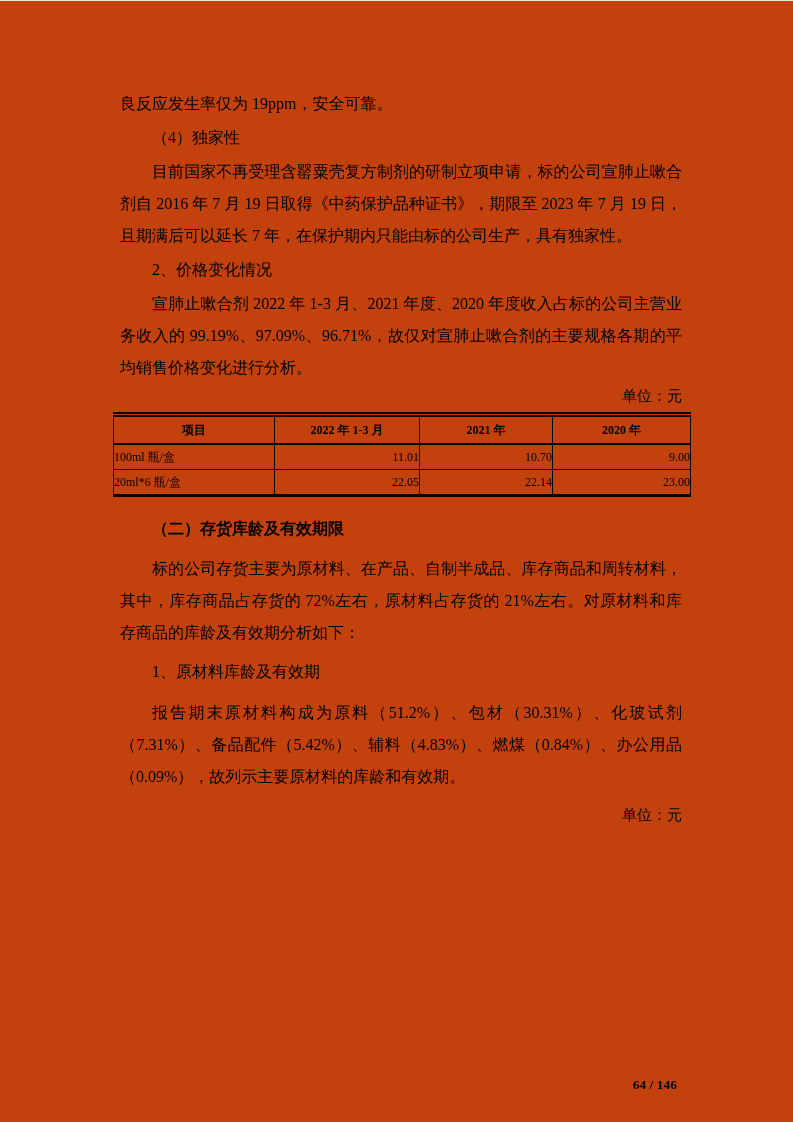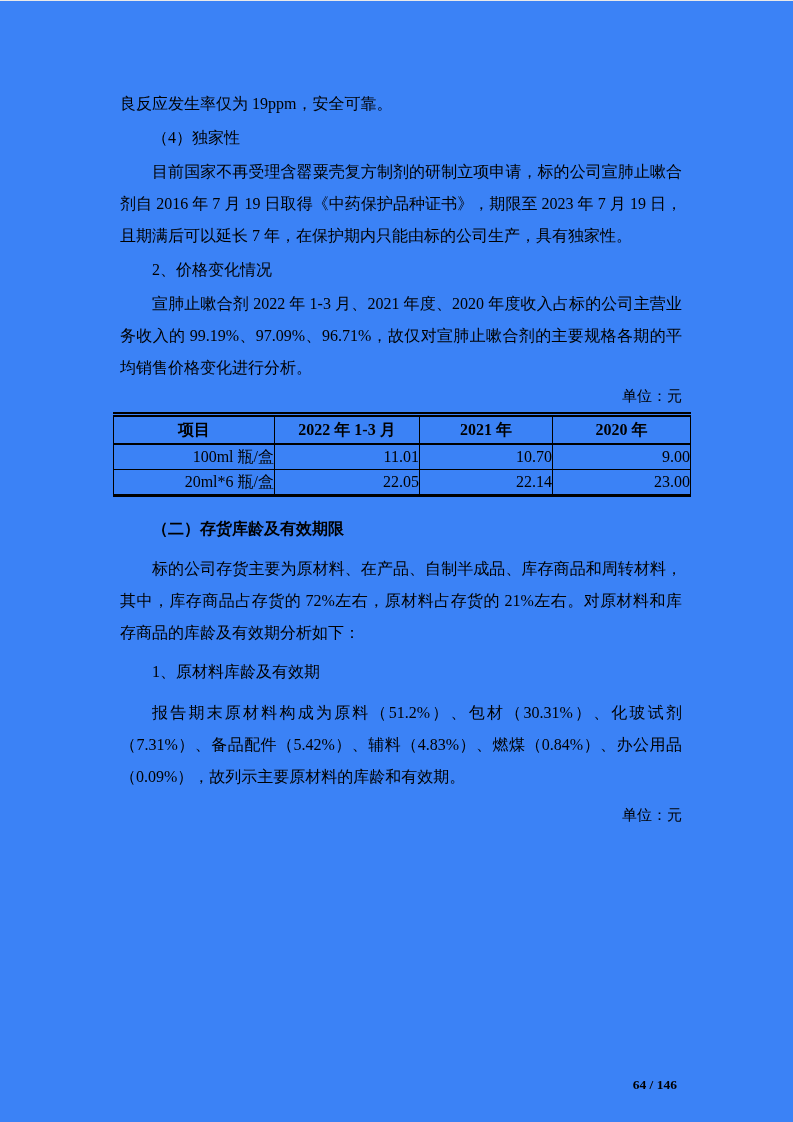--- a/index.html
+++ b/index.html
@@ -1,20 +1,20 @@
 <!DOCTYPE html>
 <html><head>
 <meta charset="utf-8">
 <style>
   html, body { margin: 0; padding: 0; background: #ffffff; }
   .page {
     position: relative;
     width: 793px;
     height: 1122px;
-    background: #3b82f6;
+    background: #c2410c;
     font-family: "Liberation Serif", "DejaVu Serif", serif;
     color: #000000;
     overflow: hidden;
     box-shadow: inset 0 1px 0 #e9e9e9;
   }
   .content {
     position: absolute;
     left: 120px;
     top: 88px;
     width: 562px;
@@ -50,40 +50,39 @@
     table-layout: fixed;
     border-collapse: collapse;
     width: 577px;
     margin-left: -7px;
     margin-top: 6px;
     margin-bottom: 4px;
     border-top: 5px double #000;
     border-bottom: 3px solid #000;
     border-left: 1px solid #000;
     border-right: 1px solid #000;
-    font-size: 16px;
+    font-size: 12px;
     border-radius: 26px;
   }
   table.price th {
     font-weight: bold;
     text-align: center;
     height: 26px;
     line-height: 26px;
     border-bottom: 2px solid #000;
     border-left: 1px solid #000;
     padding: 0 4px;
   }
   table.price th:first-child { border-left: none; }
   table.price td {
     height: 24px;
     line-height: 24px;
     border-bottom: 1.5px solid #000;
     border-left: 1px solid #000;
     padding: 0;
-    text-align: right;
   }
   table.price td:first-child { border-left: none; }
   table.price tr:last-child td { border-bottom: none; }
   td.item { text-align: left; padding-left: 8px; }
   td.num  { text-align: right; padding-right: 11px; }
 
   .footer {
     position: absolute;
     top: 1077px;
     right: 116px;

